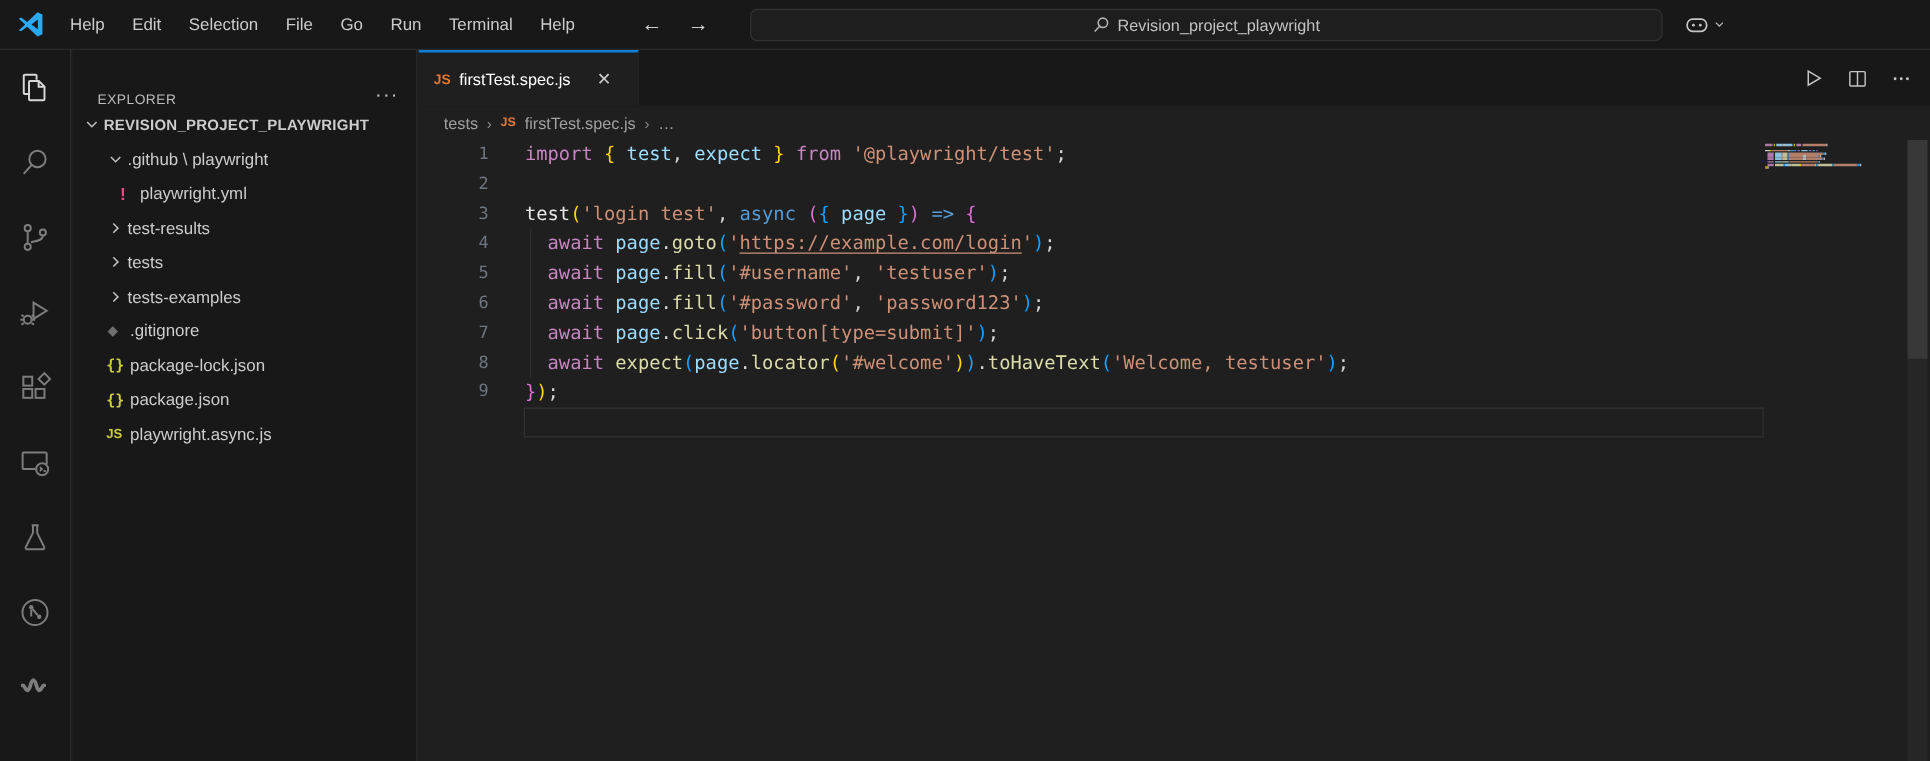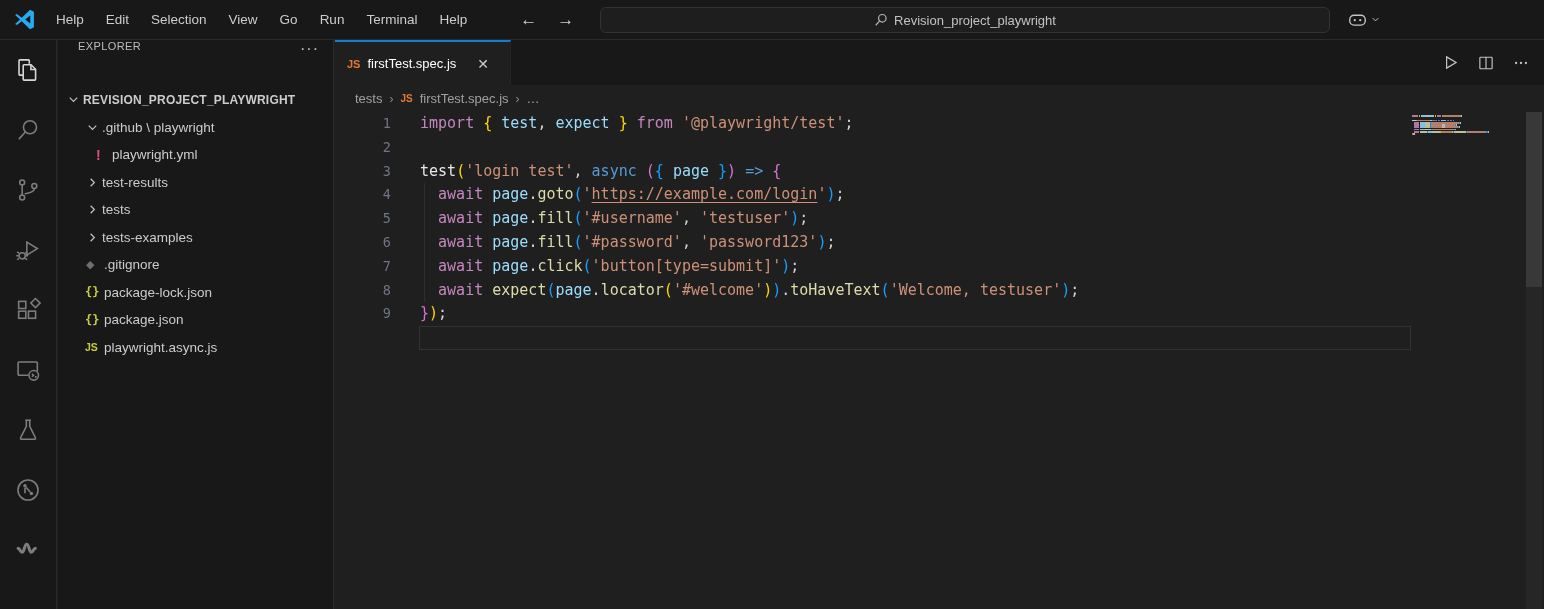--- a/index.html
+++ b/index.html
@@ -27,21 +27,21 @@
                  background:#181818; border-right:1px solid #2b2b2b;
                  display:flex; flex-direction:column; align-items:center; }
   .ab-item { width:57px; height:60px; display:flex; align-items:center; justify-content:center;
              color:#7d7d7d; }
   .ab-item.active { color:#d7d7d7; }
   .ab-item .icon { display:flex; }
 
   
   .sidebar { position:absolute; left:58px; top:40px; width:276px; bottom:0;
              background:#181818; border-right:1px solid #2b2b2b; }
-  .sidebar-header { height:46px; display:flex; align-items:flex-start; padding:0 14px 0 20px;
+  .sidebar-header { height:46px; display:flex; align-items:flex-end; padding:0 14px 0 20px;
                     color:#bdbdbd; font-size:11px; letter-spacing:.4px; }
   .sidebar-header .more { margin-left:auto; color:#c5c5c5; font-size:16px; letter-spacing:1px; }
   .tree-row { height:27.5px; display:flex; align-items:center; color:#cccccc;
               font-size:13.5px; cursor:default; }
   .tree-row .twisty { display:flex; width:17px; color:#c2c2c2; flex:none; }
   .tree-row .label { white-space:nowrap; }
   .tree-root .label { font-weight:bold; font-size:12px; letter-spacing:.2px; }
   .ficon { width:19px; flex:none; font-weight:bold; text-align:left; }
   .ficon.yaml { color:#e64c86; font-size:14px; padding-left:3px; }
   .ficon.git  { color:#6f6f6f; font-size:11px; padding-left:1px; }
@@ -90,21 +90,21 @@
 <div class="titlebar">
   <span class="vscode-logo">
     <svg viewBox="0 0 100 100" width="23" height="23">
       <path fill="#2aa8f2" d="M74 8 38 42 17 26 9 30 31 50 9 70l8 4 21-16 36 34 17-8V16L74 8zm1 25v34L53 50 75 33z"></path>
     </svg>
   </span>
   <div class="menubar">
       <span class="menu-item">Help</span>
       <span class="menu-item">Edit</span>
       <span class="menu-item">Selection</span>
-      <span class="menu-item">View</span>
+      <span class="menu-item">File</span>
       <span class="menu-item">Go</span>
       <span class="menu-item">Run</span>
       <span class="menu-item">Terminal</span>
       <span class="menu-item">Help</span>
     </div>
   <div class="nav-arrows">
     <span>←</span>
     <span>→</span>
   </div>
   <div class="search-box">

